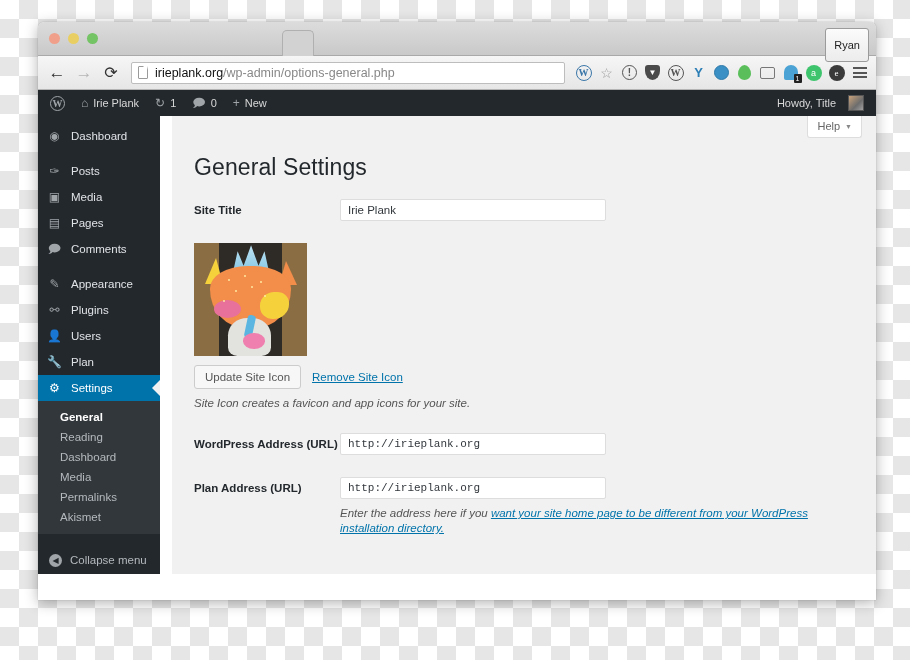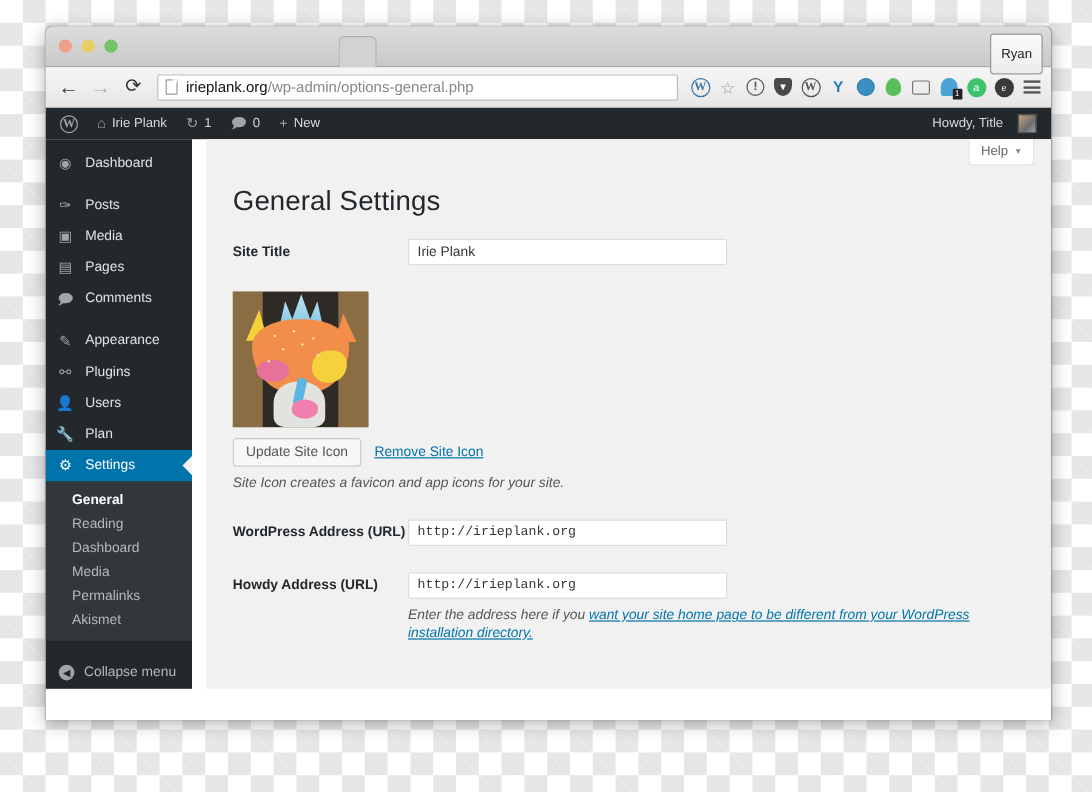--- a/index.html
+++ b/index.html
@@ -646,21 +646,21 @@
       </div>
 
       <div class="form-row">
         <div class="form-label">WordPress Address (URL)</div>
         <div class="form-field">
           <div class="text-input mono">http://irieplank.org</div>
         </div>
       </div>
 
       <div class="form-row">
-        <div class="form-label">Howdy Address (URL)</div>
+        <div class="form-label">Plan Address (URL)</div>
         <div class="form-field">
           <div class="text-input mono">http://irieplank.org</div>
           <div class="desc"><span>Enter the address here if you </span><a>want your site home page to be different from your WordPress installation directory.</a></div>
         </div>
       </div>
 
     </div>
   </div>
 </div>
 

